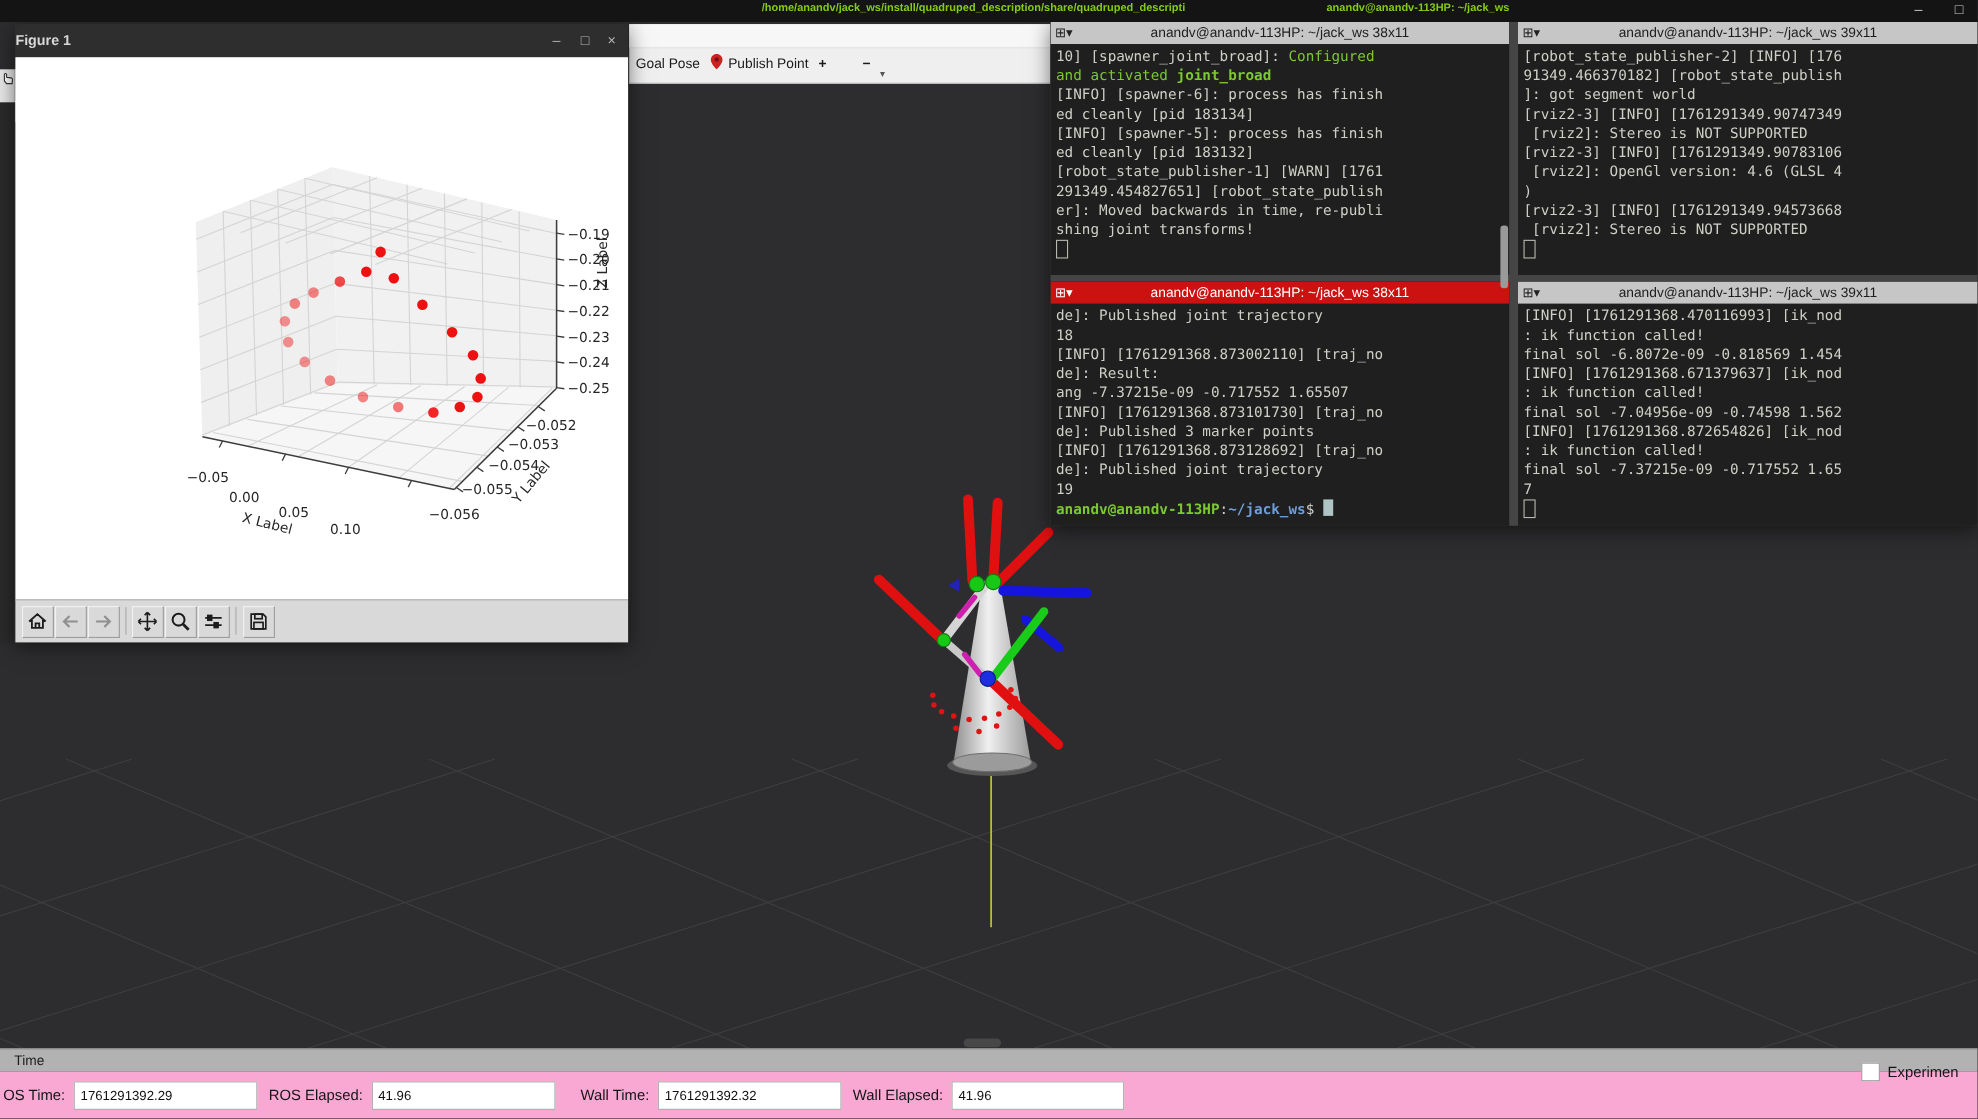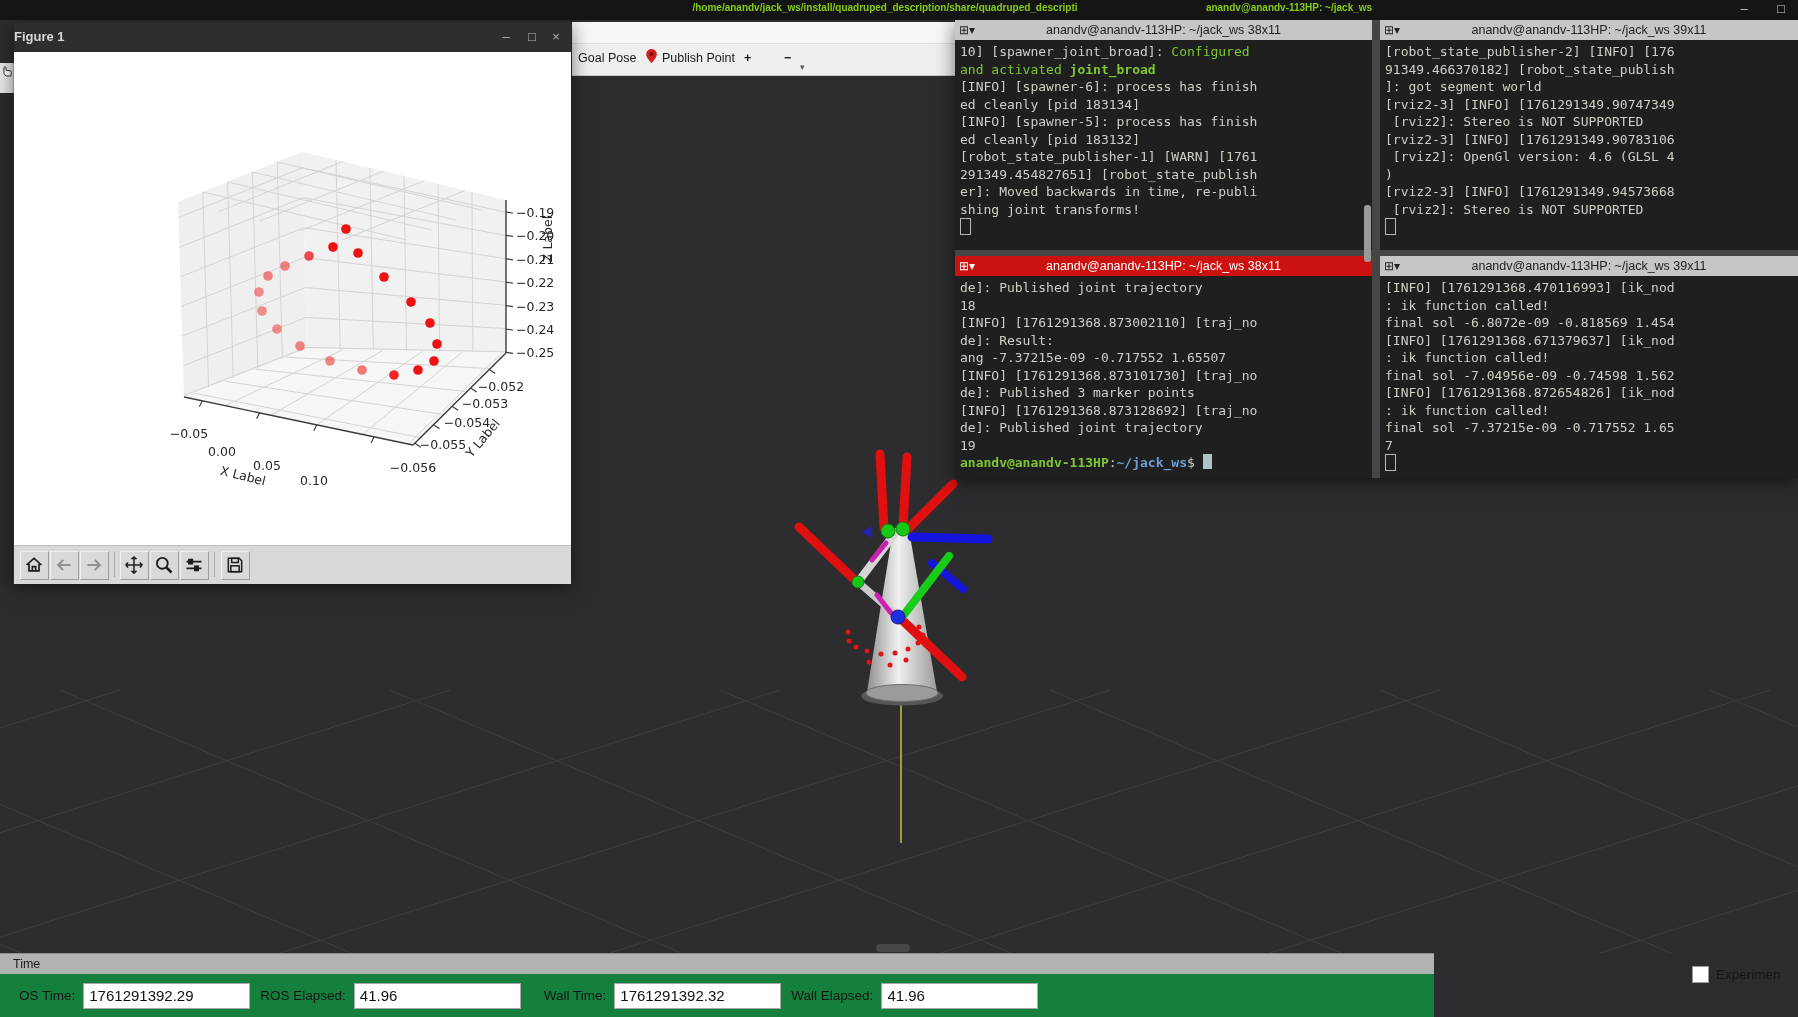--- a/index.html
+++ b/index.html
@@ -50,27 +50,27 @@
   .ttitle.active .ticon{color:#fff;}
   .tbody{padding:3px 0 0 5px;font-family:"DejaVu Sans Mono",monospace;font-size:13px;line-height:17.5px;
          color:#cfcfc7;white-space:pre;}
   .tline{height:17.5px;}
   .tg{color:#7dc832;} .tb{font-weight:bold;} .tbl{color:#6f9fd8;}
   .curh{display:inline-block;width:9px;height:15px;border:1px solid #b8b8b0;vertical-align:-2px;}
   .curf{display:inline-block;width:9px;height:15px;background:#afc4c4;vertical-align:-2px;}
   #tscroll{position:absolute;left:409px;top:185px;width:7px;height:57px;background:#9a9a9a;border-radius:3px;z-index:5;}
 
   
-  #timepanel{left:0;top:953px;width:1434px;height:64px;z-index:50;}
+  #timepanel{left:0;top:953px;width:1798px;height:64px;z-index:50;}
   #timeheader{position:absolute;left:0;top:0;width:100%;height:21px;background:#b2b2b2;
               border-top:1px solid #8a8a8a;font-size:12.5px;color:#1c1c1c;line-height:21px;padding-left:13px;box-sizing:border-box;}
-  #timerow{position:absolute;left:0;top:21px;width:100%;height:43px;background:#15803d;
-           display:flex;align-items:center;padding-left:19px;box-sizing:border-box;overflow:hidden;}
+  #timerow{position:absolute;left:0;top:21px;width:100%;height:43px;background:#f9a8d4;
+           display:flex;align-items:center;padding-left:3px;box-sizing:border-box;overflow:hidden;}
   .tf-label{font-size:13.5px;color:#151515;margin-right:8px;white-space:nowrap;}
-  .tf-box{height:24px;background:#ffffff;border:1px solid #a9a9a9;font-size:15px;color:#111;
+  .tf-box{height:24px;background:#ffffff;border:1px solid #a9a9a9;font-size:12px;color:#111;
           line-height:24px;padding-left:5px;box-sizing:content-box;}
   #expwrap{position:absolute;left:1692px;top:13px;display:flex;align-items:center;}
   #expbox{width:15px;height:15px;background:#fff;border:1px solid #999;margin-right:7px;}
   #explabel{font-size:13.5px;color:#151515;white-space:nowrap;}
 
   #pill{left:876px;top:944px;width:34px;height:8px;border-radius:4px;background:#474747;z-index:5;}
   #vpsvg{left:0;top:75px;z-index:0;}
 </style>
 </head>
 <body>

